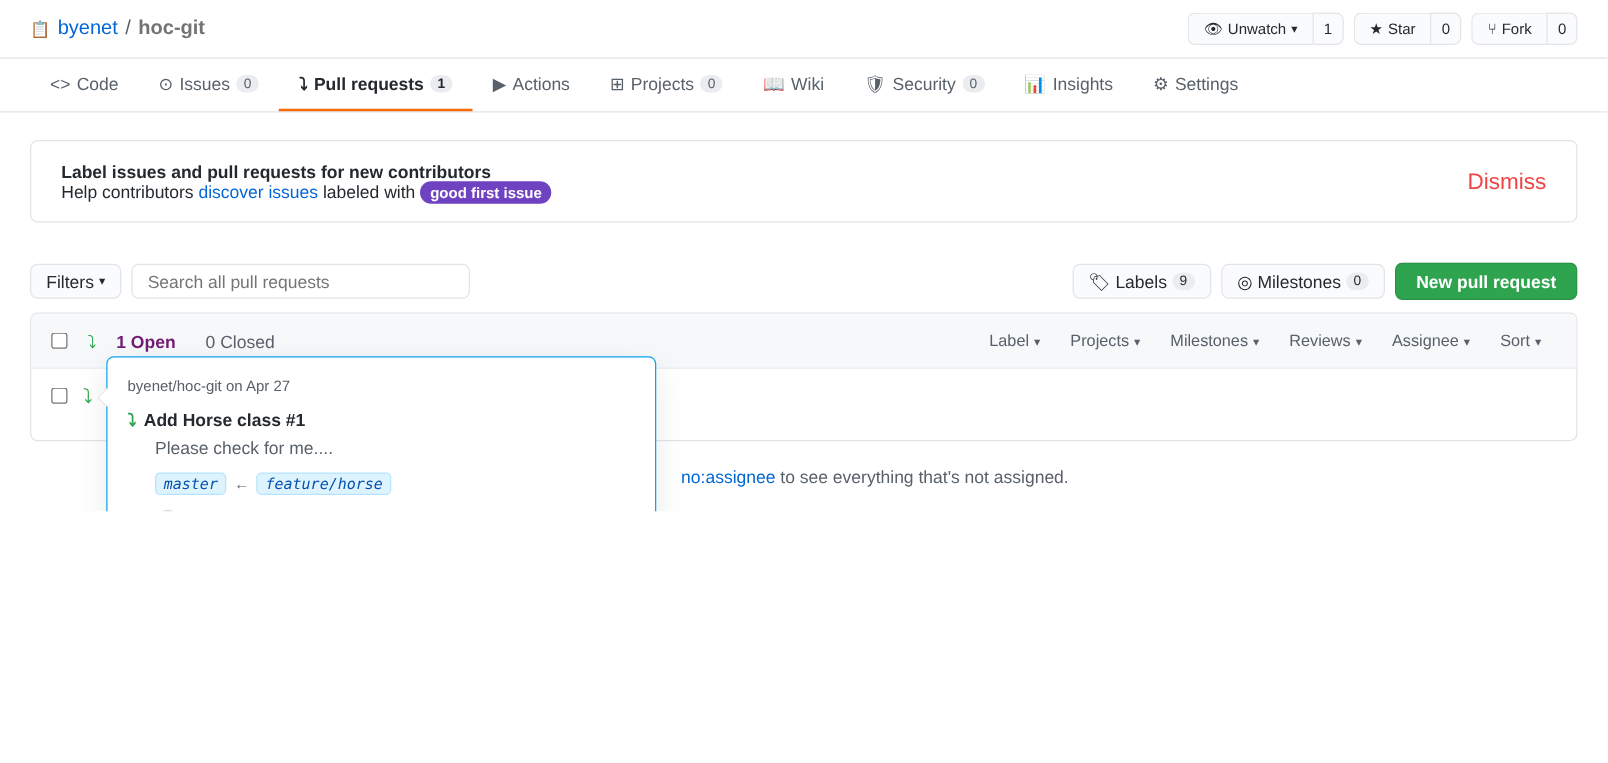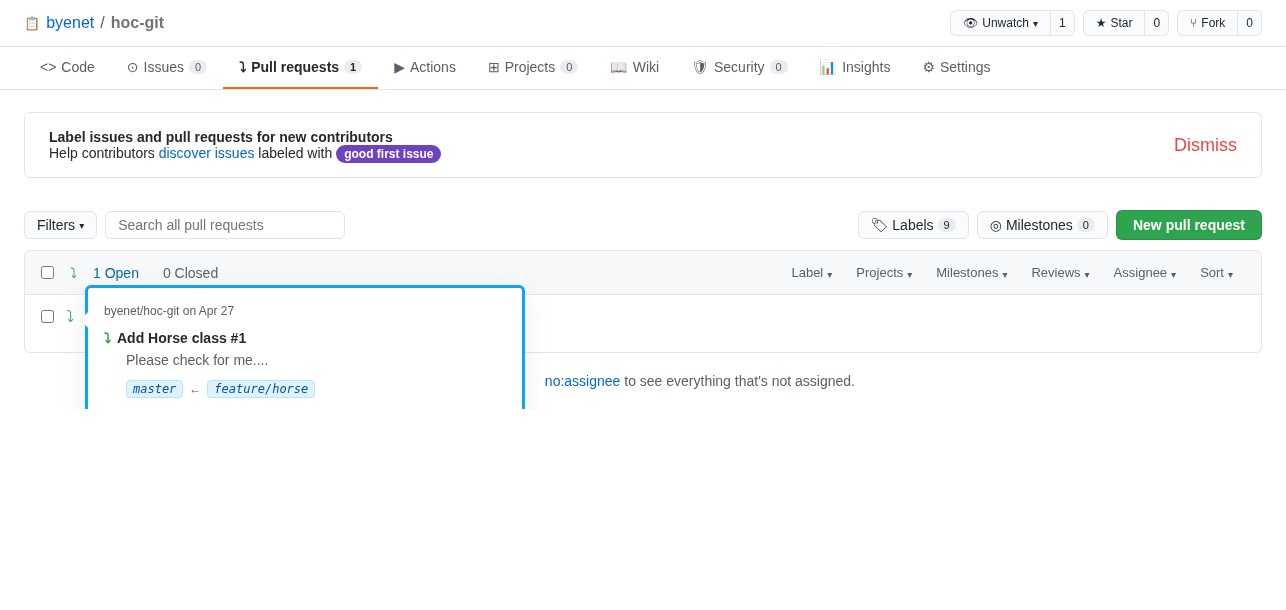--- a/index.html
+++ b/index.html
@@ -28,44 +28,44 @@
     
     .banner { margin: 22px 24px; border: 1px solid #e1e4e8; border-radius: 6px; padding: 16px 24px; display: flex; align-items: center; justify-content: space-between; }
     .good-first-issue { background: #6f42c1; color: #fff; font-size: 12px; font-weight: 600; padding: 2px 8px; border-radius: 20px; text-align: center; }
     .dismiss-btn { color: #ef4444; cursor: pointer; font-size: 18px; background: none; border: none; }
 
     
     .toolbar { display: flex; align-items: center; justify-content: space-between; padding: 10px 24px; gap: 35px; }
     .toolbar-left { display: flex; align-items: center; gap: 8px; }
     .toolbar-right { display: flex; align-items: center; gap: 8px; }
     .filter-btn { display: inline-flex; align-items: center; gap: 4px; padding: 5px 12px; font-size: 14px; border: 1px solid #e1e4e8; border-radius: 6px; background: #fafbfc; cursor: pointer; color: #24292e; }
-    .search-input { padding: 5px 12px; font-size: 14px; border: 1px solid #e1e4e8; border-radius: 6px; width: 240px; color: #24292e; }
+    .search-input { padding: 5px 12px; font-size: 14px; border: 1px solid #e1e4e8; border-radius: 6px; width: 271px; color: #24292e; }
     .label-btn, .milestone-btn { display: inline-flex; align-items: center; gap: 4px; padding: 5px 12px; font-size: 14px; border: 1px solid #e1e4e8; border-radius: 6px; background: #fafbfc; cursor: pointer; color: #24292e; }
     .new-pr-btn { background: #2ea44f; color: #fff; border: 1px solid rgba(27,31,35,.15); border-radius: 6px; padding: 6px 16px; font-size: 14px; font-weight: 600; cursor: pointer; }
 
     
     .pr-list { border: 1px solid #e1e4e8; border-radius: 6px; margin: 0 24px; }
     .pr-list-header { display: flex; align-items: center; padding: 10px 16px; background: #f6f8fa; border-bottom: 1px solid #e1e4e8; border-radius: 6px 6px 0 0; gap: 16px; }
     .pr-list-header label { display: flex; align-items: center; gap: 8px; font-size: 14px; color: #24292e; cursor: pointer; }
-    .pr-open-link { color: #0369a1; font-size: 14px; font-weight: 400; }
+    .pr-open-link { color: #701a75; font-size: 14px; font-weight: 700; }
     .pr-closed-link { color: #586069; font-size: 14px; margin-left: 8px; }
     .header-filters { display: flex; align-items: center; gap: 0; margin-left: auto; }
     .header-filter { display: inline-flex; align-items: flex-end; gap: 4px; padding: 4px 12px; font-size: 13px; color: #586069; cursor: pointer; }
 
     
     .pr-row { display: flex; align-items: flex-start; padding: 12px 16px; border-bottom: 1px solid #e1e4e8; gap: 12px; position: relative; }
     .pr-row:last-child { border-bottom: none; }
     .pr-checkbox { margin-top: 3px; }
     .pr-icon { color: #2ea44f; font-size: 16px; margin-top: 1px; }
     .pr-content { flex: 1; }
     .pr-title { font-size: 14px; font-weight: 600; color: #0366d6; text-decoration: none; }
     .pr-meta { font-size: 12px; color: #586069; margin-top: 3px; }
 
     
-    .popup { position: absolute; top: -10px; left: 60px; background: #fff; border: 3px solid #0ea5e9; border-radius: 6px; box-shadow: 0 8px 24px rgba(149,157,165,.2); width: 440px; z-index: 100; padding: 16px; }
+    .popup { position: absolute; top: -10px; left: 60px; background: #fff; border: 1px solid #0ea5e9; border-radius: 6px; box-shadow: 0 8px 24px rgba(149,157,165,.2); width: 440px; z-index: 100; padding: 16px; }
     .popup::before { content: ''; position: absolute; left: -8px; top: 24px; width: 0; height: 0; border-top: 8px solid transparent; border-bottom: 8px solid transparent; border-right: 8px solid #e1e4e8; }
     .popup::after { content: ''; position: absolute; left: -7px; top: 24px; width: 0; height: 0; border-top: 8px solid transparent; border-bottom: 8px solid transparent; border-right: 8px solid #fff; }
     .popup-byline { font-size: 12px; color: #586069; margin-bottom: 12px; }
     .popup-title { display: flex; align-items: center; gap: 6px; font-size: 14px; font-weight: 600; color: #24292e; margin-bottom: 6px; }
     .popup-title-icon { color: #2ea44f; }
     .popup-desc { font-size: 14px; color: #586069; margin-bottom: 12px; margin-left: 22px; }
     .popup-branch { display: flex; align-items: center; gap: 6px; font-size: 12px; margin-bottom: 12px; margin-left: 22px; }
     .branch-tag { background: #ddf4ff; color: #0550ae; border: 1px solid #b6e3ff; border-radius: 4px; padding: 1px 6px; font-family: monospace; font-size: 12px; font-style: italic; }
     .arrow { color: #586069; }
     .popup-opener { display: flex; align-items: center; gap: 8px; font-size: 12px; color: #586069; margin-left: 22px; }

